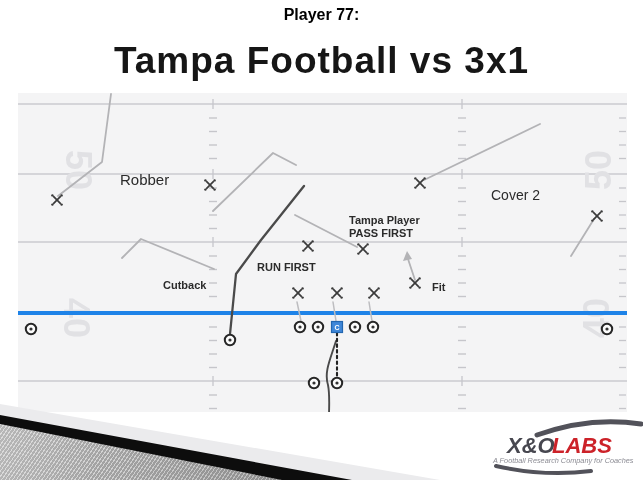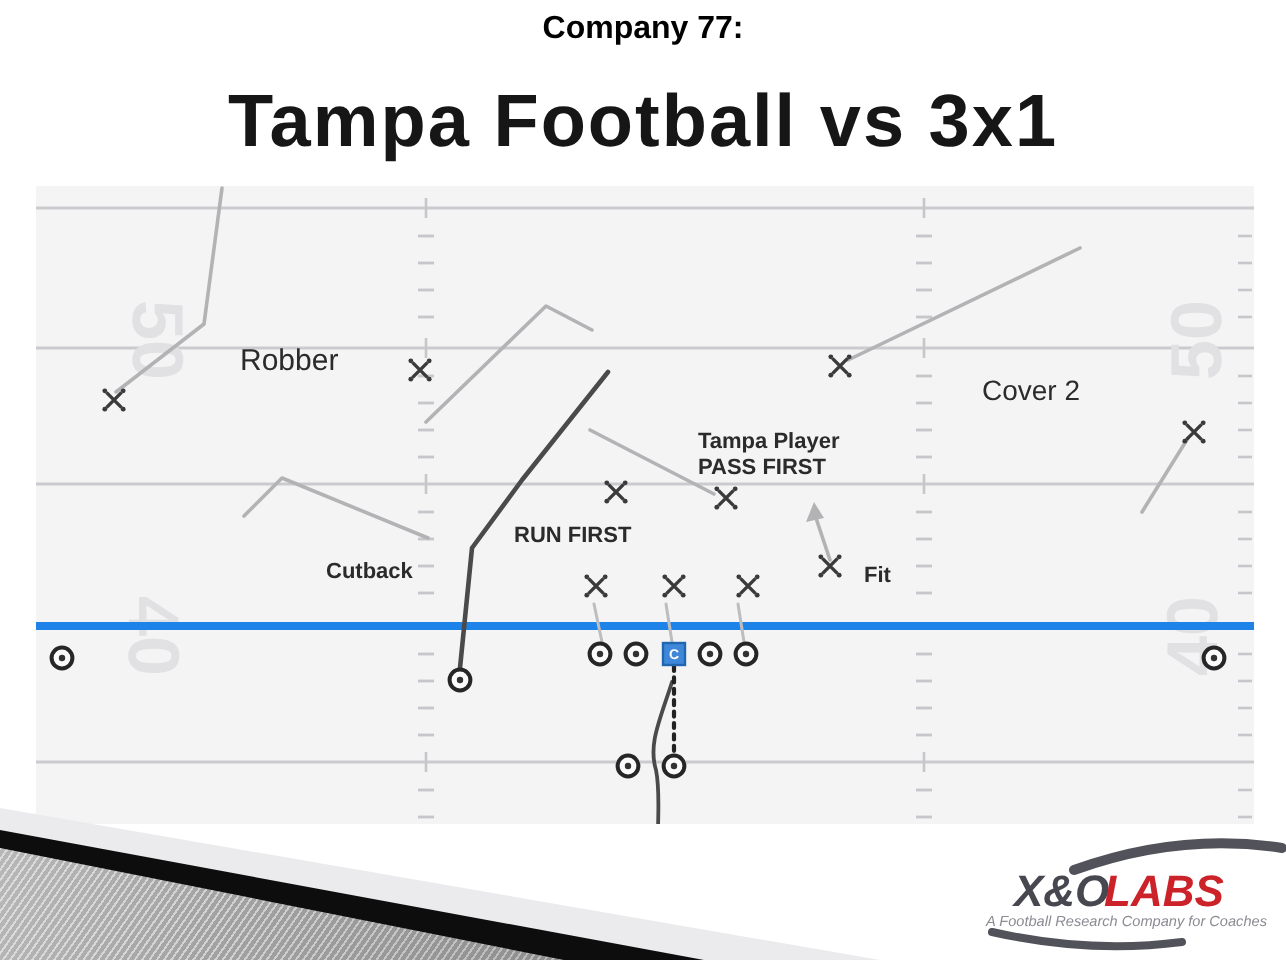--- a/index.html
+++ b/index.html
@@ -20,21 +20,21 @@
        repeating-linear-gradient(125deg,#d2d2d2 0 1px,#a2a2a2 1px 3px);}
   
   .logo{position:absolute;left:450px;top:418px;width:193px;height:60px;font-style:italic;}
   .logo svg{display:block;}
 </style>
 </head>
 <body>
 
 <div class="slide">
 
-  <div class="subtitle">Company 77:</div>
+  <div class="subtitle">Player 77:</div>
   <div class="main-title">Tampa Football vs 3x1</div>
 
   <div class="diagram-wrap">
     <svg id="field-svg" width="609" height="319" viewBox="18 93 609 319">
         <rect x="18" y="93" width="609" height="319" fill="#f4f4f5"></rect>
         <line x1="18" y1="104" x2="627" y2="104" stroke="#cbcbcf" stroke-width="1.4"></line>
         <line x1="18" y1="174" x2="627" y2="174" stroke="#cbcbcf" stroke-width="1.4"></line>
         <line x1="18" y1="242" x2="627" y2="242" stroke="#cbcbcf" stroke-width="1.4"></line>
         <line x1="18" y1="381" x2="627" y2="381" stroke="#cbcbcf" stroke-width="1.4"></line>
         <line x1="213" y1="99" x2="213" y2="109" stroke="#c6c6cb" stroke-width="1.3"></line>

